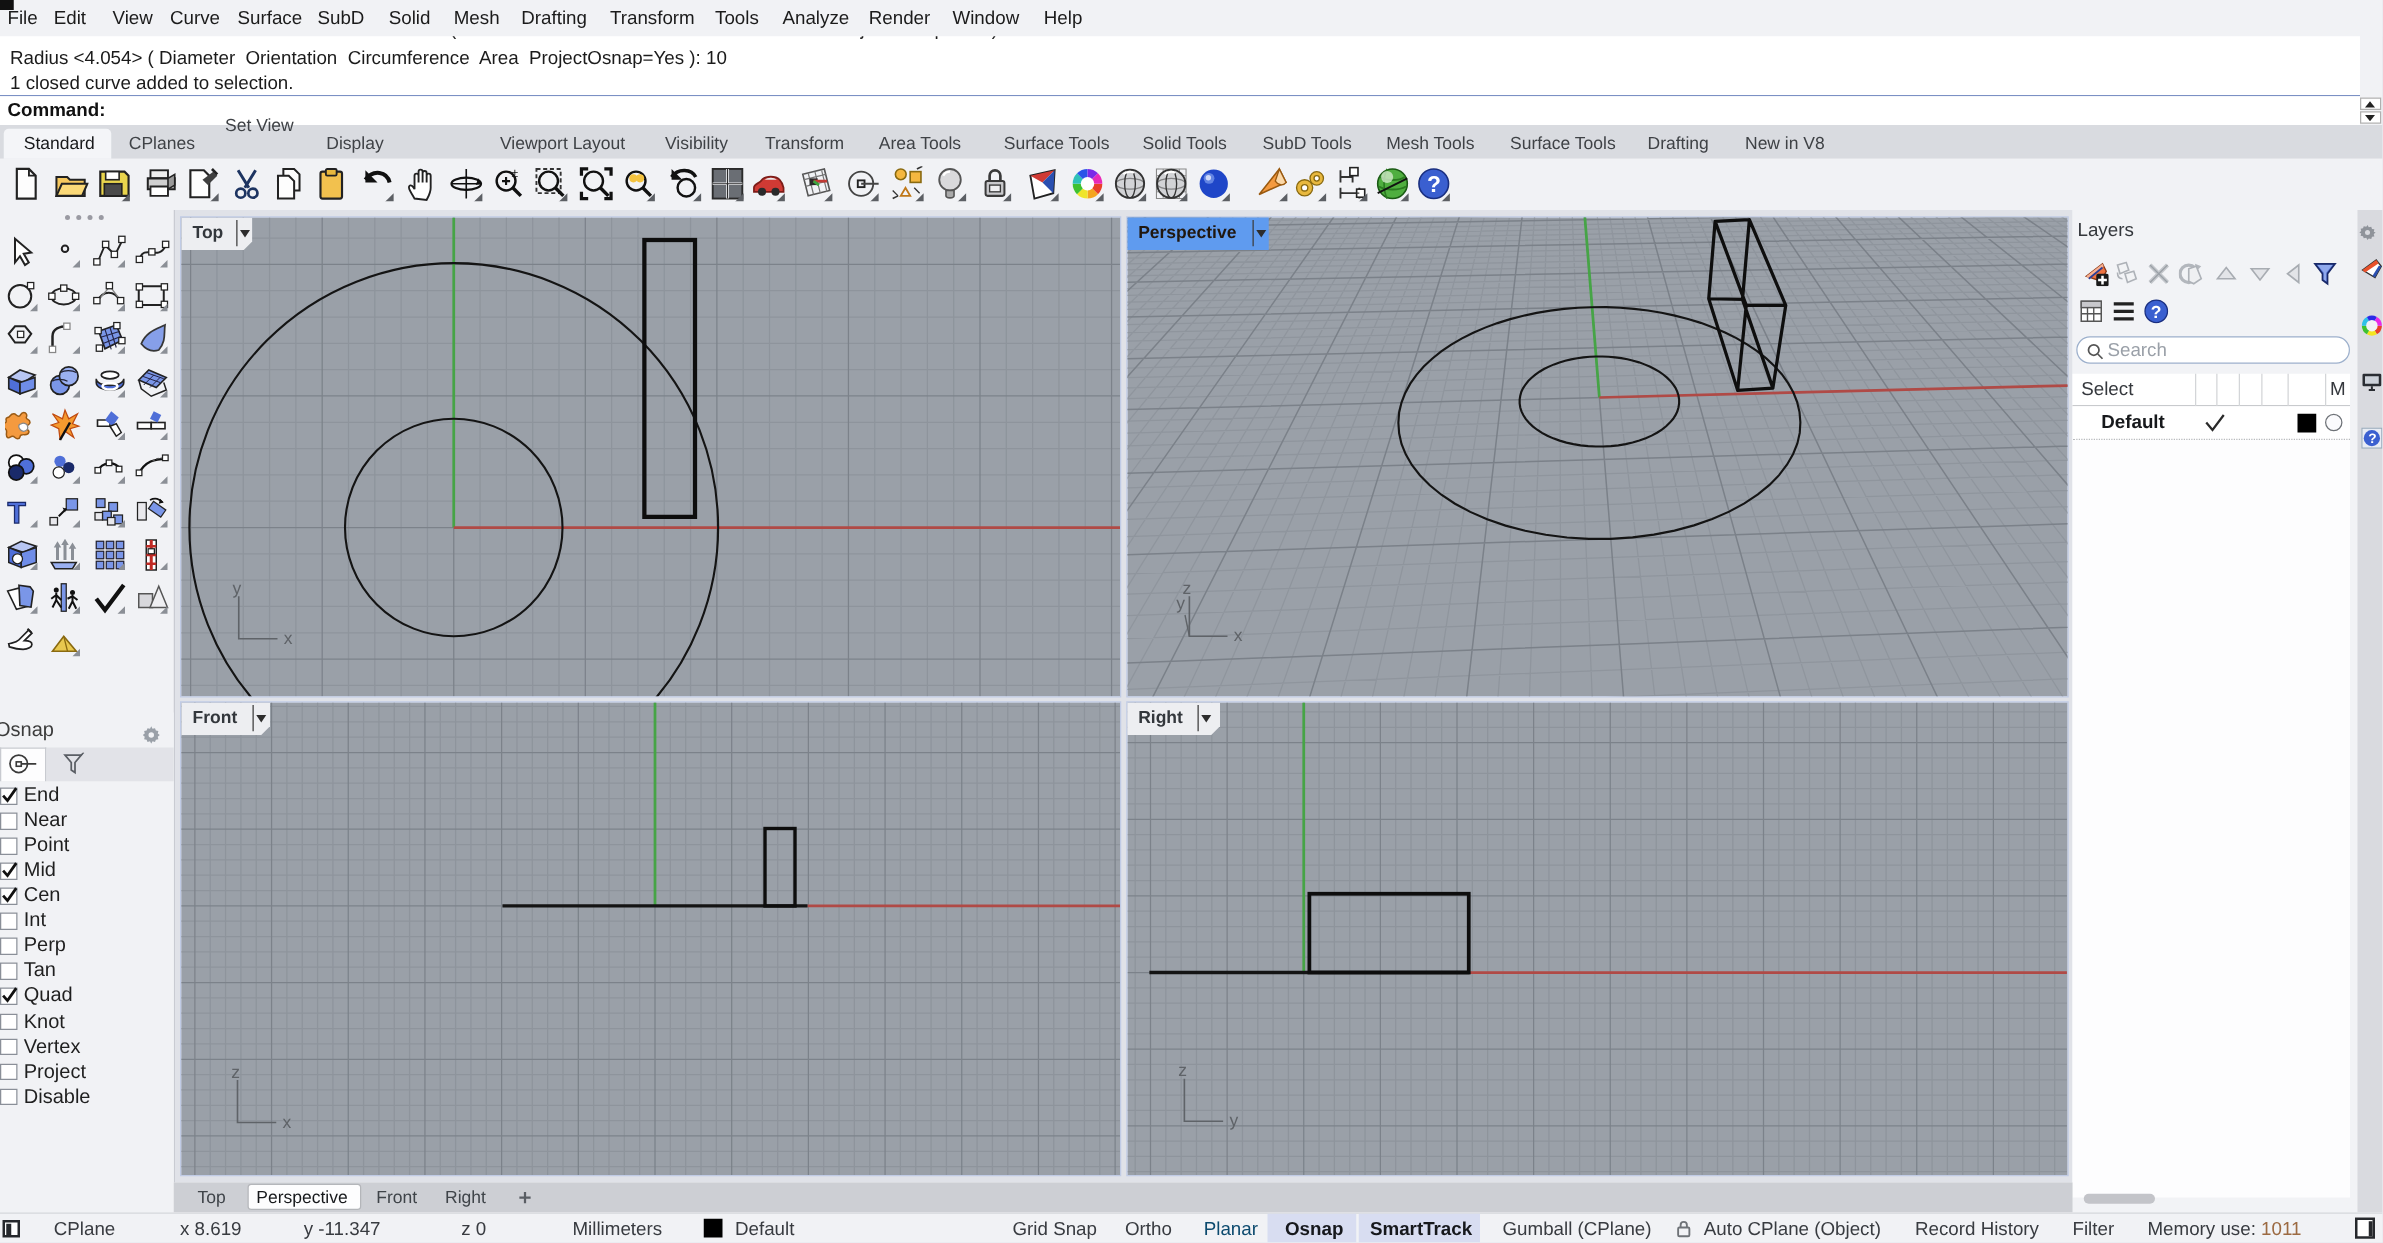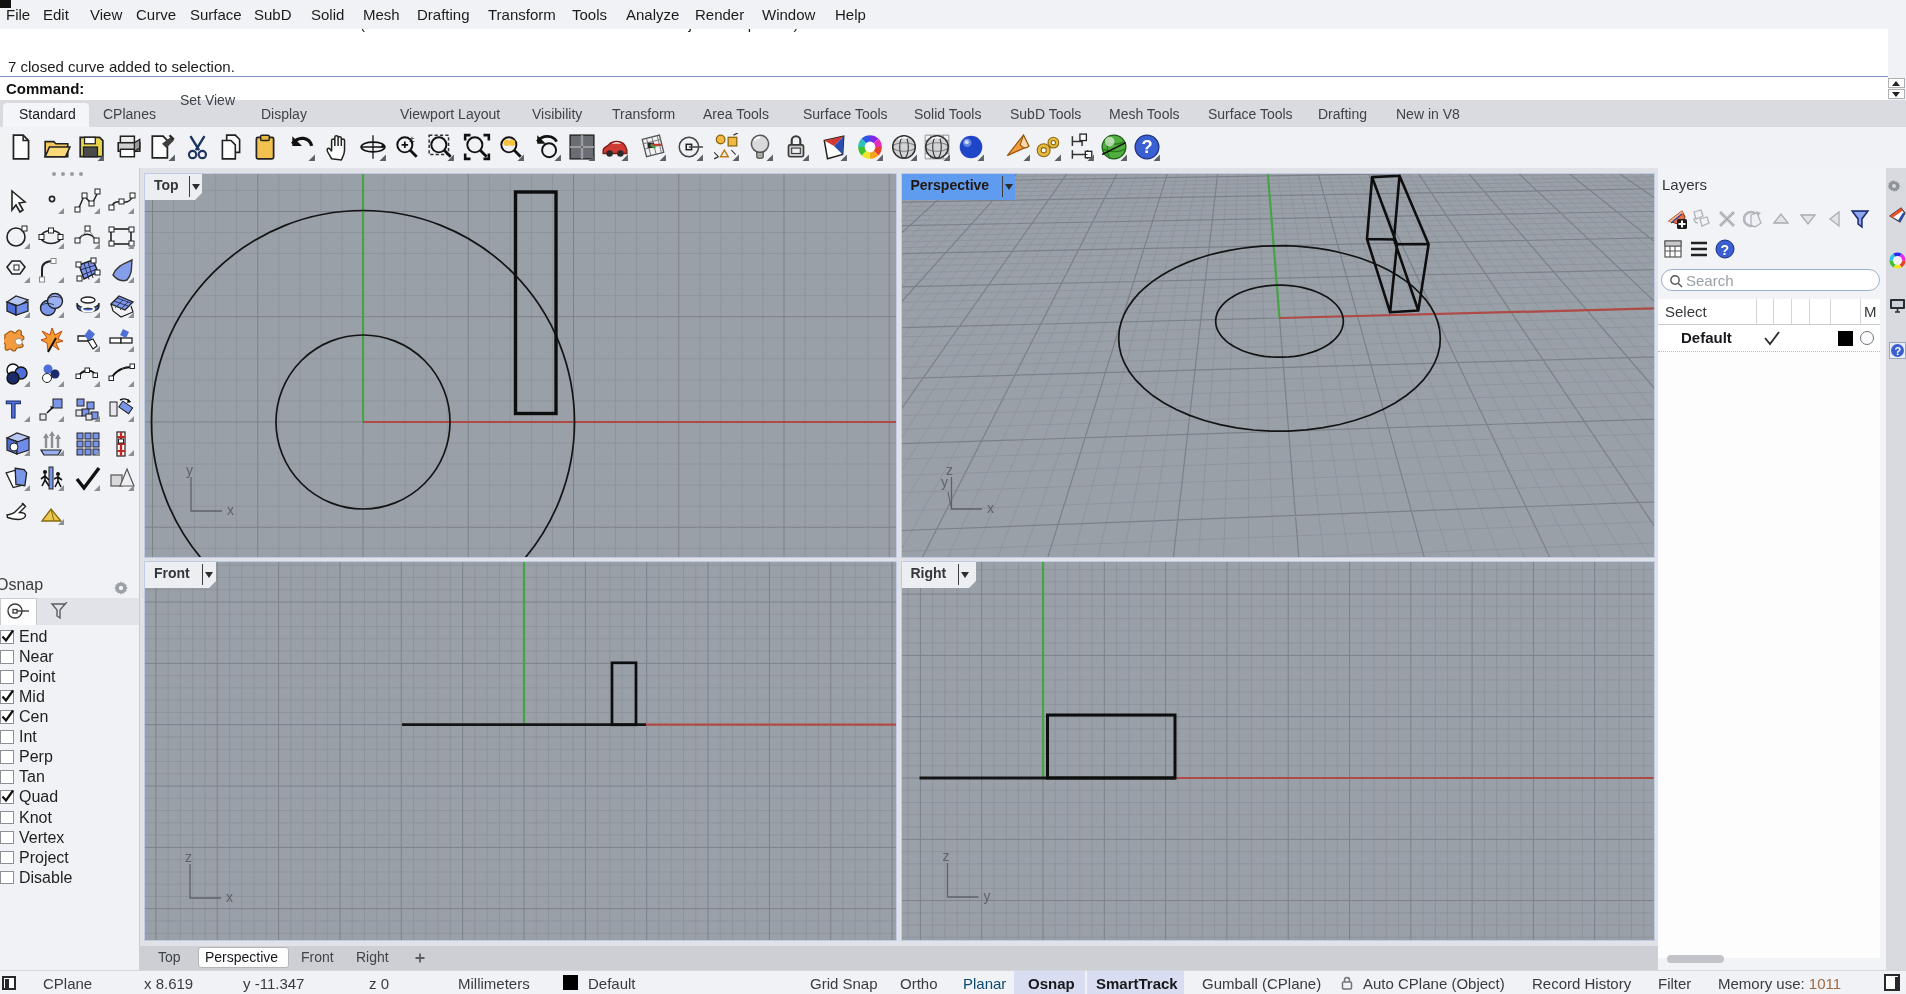--- a/index.html
+++ b/index.html
@@ -12,21 +12,22 @@
 <div class="tx" style="left:363px;top:6px;font-size:15px;color:#1b1b1b;">Mesh</div>
 <div class="tx" style="left:417px;top:6px;font-size:15px;color:#1b1b1b;">Drafting</div>
 <div class="tx" style="left:488px;top:6px;font-size:15px;color:#1b1b1b;">Transform</div>
 <div class="tx" style="left:572px;top:6px;font-size:15px;color:#1b1b1b;">Tools</div>
 <div class="tx" style="left:626px;top:6px;font-size:15px;color:#1b1b1b;">Analyze</div>
 <div class="tx" style="left:695px;top:6px;font-size:15px;color:#1b1b1b;">Render</div>
 <div class="tx" style="left:762px;top:6px;font-size:15px;color:#1b1b1b;">Window</div>
 <div class="tx" style="left:835px;top:6px;font-size:15px;color:#1b1b1b;">Help</div>
 <div class="ab" style="left:0;top:29px;width:1888px;height:47px;background:#fff;overflow:hidden;">
     <div class="ab" style="left:360px;top:-14px;font-size:15px;color:#1b1b1b;white-space:nowrap;">( Diameter&nbsp; Orientation&nbsp; Circumference&nbsp; Area&nbsp; ProjectOsnap=Yes ): 10</div>
-    <div class="ab" style="left:8px;top:29px;font-size:15px;color:#1b1b1b;white-space:nowrap;">7 closed curve added to selection.</div>
+    <div class="ab" style="left:8px;top:9px;font-size:15px;color:#1b1b1b;white-space:nowrap;">Radius &lt;4.054&gt; ( Diameter&nbsp; Orientation&nbsp; Circumference&nbsp; Area&nbsp; ProjectOsnap=Yes ): 10</div>
+    <div class="ab" style="left:8px;top:29px;font-size:15px;color:#1b1b1b;white-space:nowrap;">1 closed curve added to selection.</div>
   </div>
 <div class="ab" style="left:0;top:75.5px;width:1888px;height:1.5px;background:#7b90c4;"></div>
 <div class="ab" style="left:0;top:77px;width:1888px;height:23px;background:#fff;">
     <div class="tx" style="left:6px;top:3px;font-size:15px;font-weight:bold;color:#111;">Command:</div>
   </div>
 <div class="ab" style="left:1888px;top:78px;width:17px;height:10px;background:#fff;border:1px solid #b0b0b0;">
     <div class="ab" style="left:3px;top:2px;width:0;height:0;border-left:4px solid transparent;border-right:4px solid transparent;border-bottom:5px solid #222;"></div>
   </div>
 <div class="ab" style="left:1888px;top:89px;width:17px;height:10px;background:#fff;border:1px solid #b0b0b0;">
     <div class="ab" style="left:3px;top:2px;width:0;height:0;border-left:4px solid transparent;border-right:4px solid transparent;border-top:5px solid #222;"></div>

